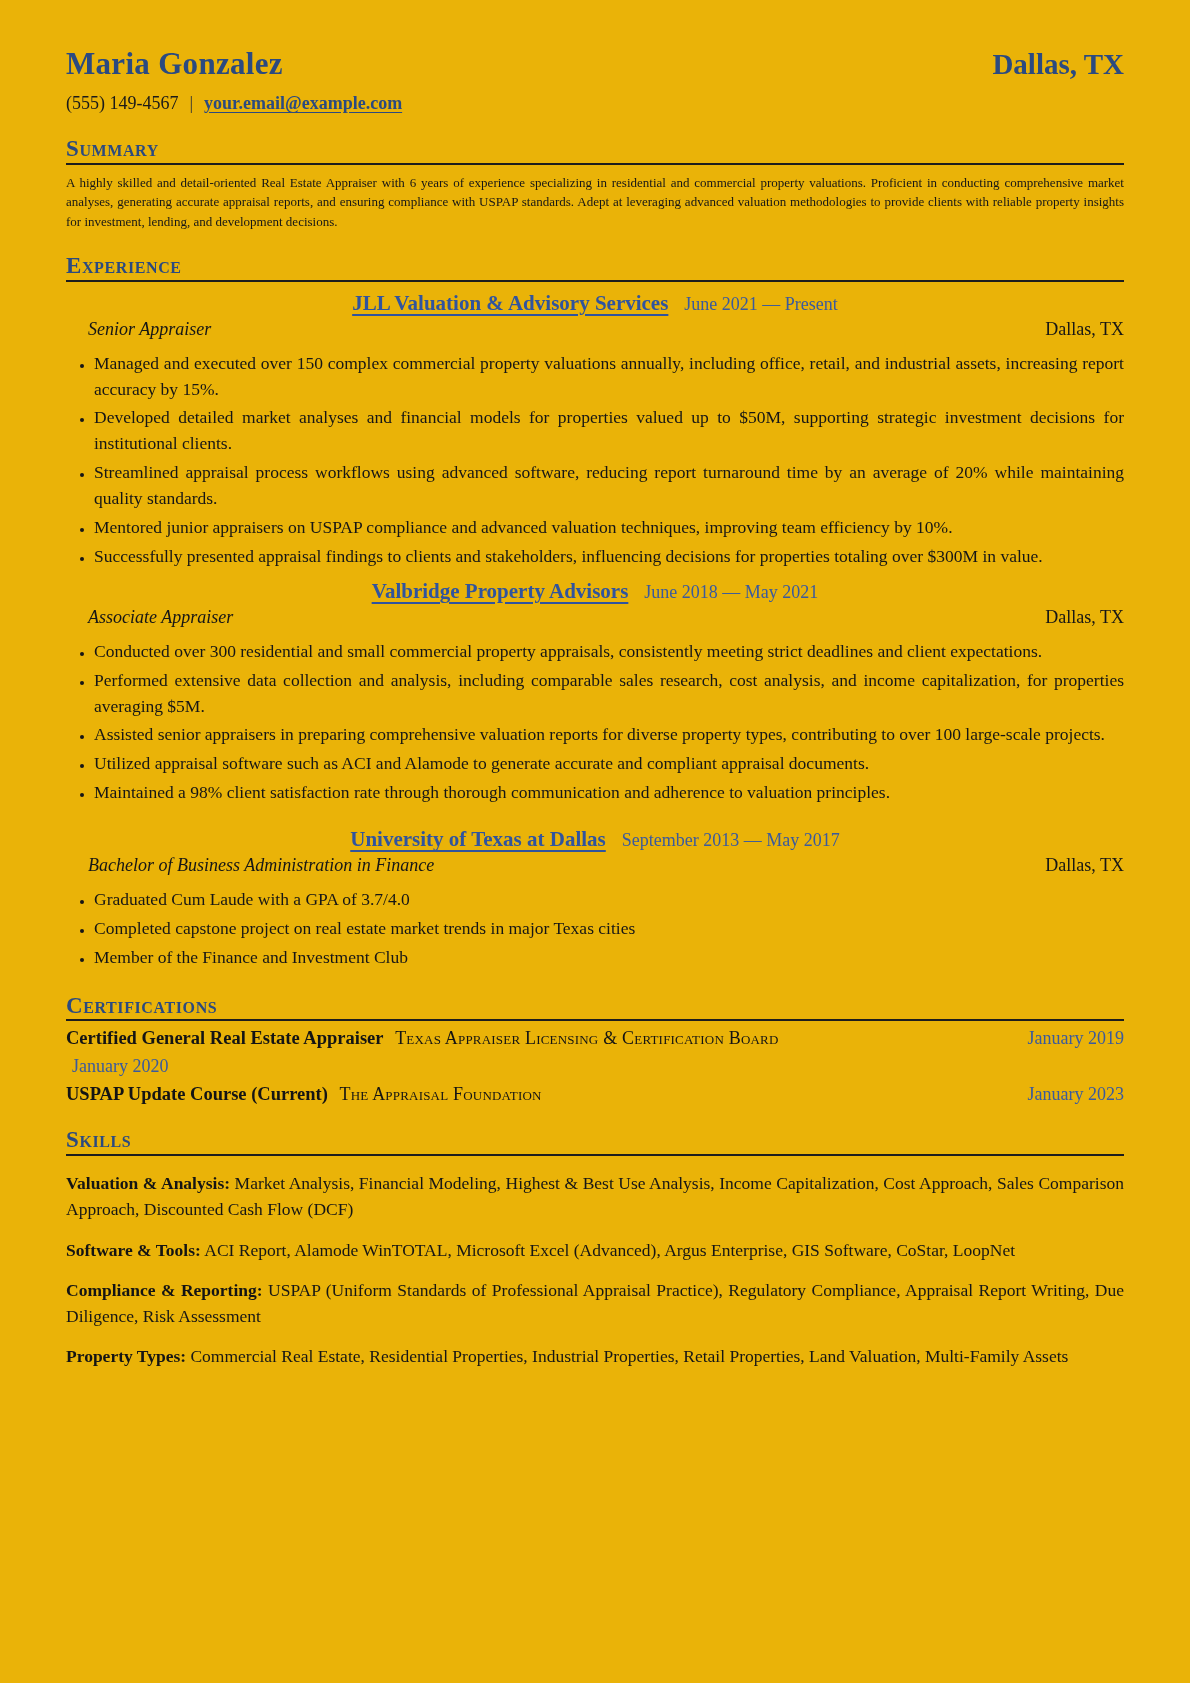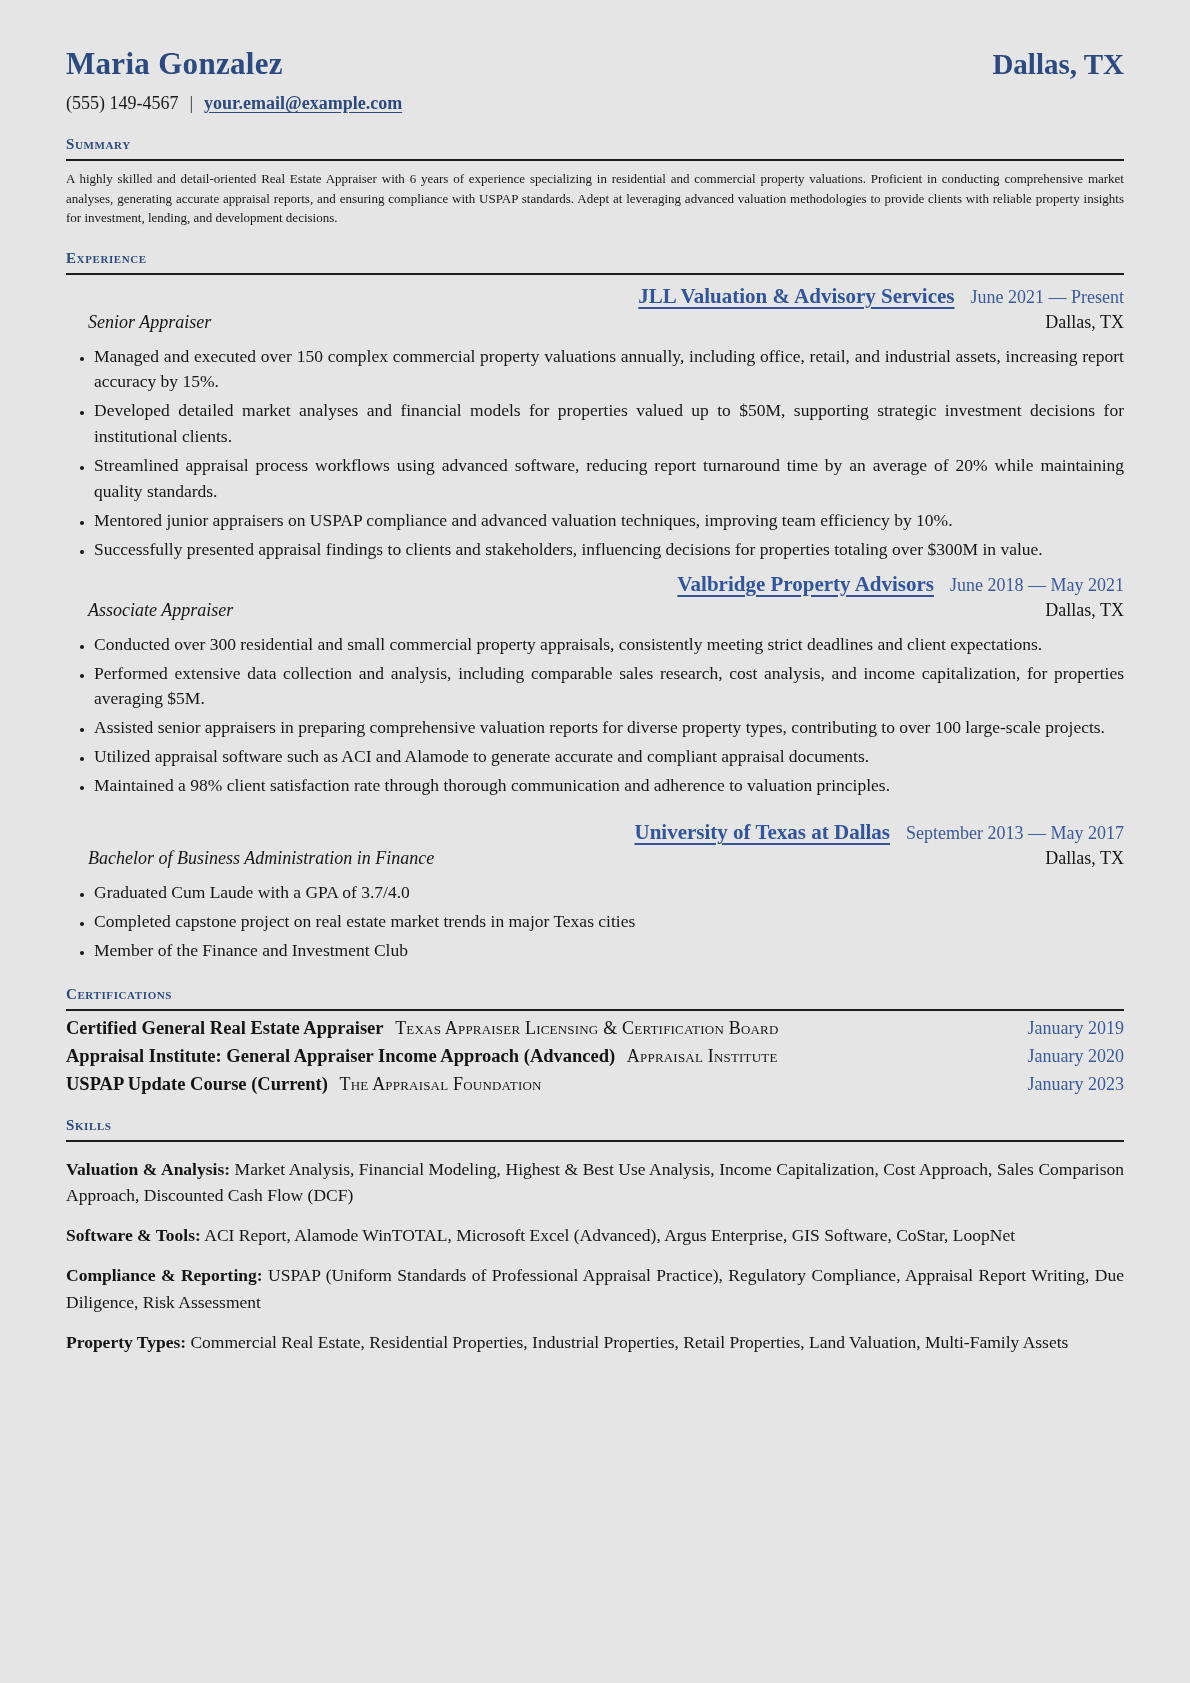--- a/index.html
+++ b/index.html
@@ -1,39 +1,39 @@
 <!DOCTYPE html>
 <html><head>
 <meta charset="utf-8">
 <style>
   * { margin:0; padding:0; box-sizing:border-box; }
   html, body { background:#ffffff; }
   .page {
-    width:1190px; min-height:1683px; margin:0 auto; background:#e5e5e5;
+    width:1190px; min-height:1683px; margin:0 auto; background:#eab308;
     padding:46px 66px 40px 66px;
     font-family:"Liberation Serif", serif; color:#141414;
   }
   
   .header-row { display:flex; justify-content:space-between; align-items:baseline; }
   .name { font-size:31px; font-weight:700; color:#2b4a80; letter-spacing:0.3px; }
   .header-loc { font-size:29px; font-weight:700; color:#2b4a80; }
   .contact { margin-top:11px; font-size:18px; color:#1a1a1a; }
   .contact .sep { margin:0 11px; color:#333; }
   .email-link { color:#2b4a80; text-decoration:underline; text-underline-offset:3px; cursor:pointer;font-weight:bold; }
   
   .section { margin-top:21px; }
   .section-title {
-    font-size:15px; font-weight:700; color:#2b4a80;
+    font-size:23px; font-weight:700; color:#2b4a80;
     font-variant:small-caps; letter-spacing:0.6px;
-    border-bottom:2px solid #1d1d1d; padding-bottom:6px; line-height:1.2;
+    border-bottom:2px solid #1d1d1d; padding-bottom:0; line-height:1.2;
   }
   .body-text { margin-top:8px; font-size:13px; line-height:1.5; text-align:justify; color:#161616; }
   
   .entry { margin-top:9px; }
-  .entry-row { display:flex; justify-content:flex-end; align-items:baseline; }
+  .entry-row { display:flex; justify-content:center; align-items:baseline; }
   .entry-link {
     font-size:21px; font-weight:700; color:#30549e;
     text-decoration:underline; text-underline-offset:4px; cursor:pointer;
   }
   .entry-dates { font-size:18px; color:#3a5a9e; white-space:nowrap; margin-left:16px; }
   .entry-row2 { display:flex; justify-content:space-between; align-items:baseline; margin-top:3px; }
   .entry-role { font-size:18px; font-style:italic; color:#161616;margin-left:22px; }
   .entry-loc { font-size:18px; color:#161616; white-space:nowrap; margin-left:16px; }
   ul.bullets { margin:11px 0 0 0; padding-left:28px; list-style-type:disc; }
   ul.bullets li { font-size:17.5px; line-height:1.48; text-align:justify; margin-bottom:3px; color:#161616; }
@@ -132,24 +132,20 @@
 
     <div class="cert-row">
       <div class="cert-left">
         <span class="cert-name">Certified General Real Estate Appraiser</span>
         <span class="cert-issuer">Texas Appraiser Licensing &amp; Certification Board</span>
       </div>
       <span class="cert-date">January 2019</span>
     </div>
 
     <div class="cert-row">
-      <div class="cert-left">
-        <span class="cert-name">Appraisal Institute: General Appraiser Income Approach (Advanced)</span>
-        <span class="cert-issuer">Appraisal Institute</span>
-      </div>
       <span class="cert-date">January 2020</span>
     </div>
 
     <div class="cert-row">
       <div class="cert-left">
         <span class="cert-name">USPAP Update Course (Current)</span>
         <span class="cert-issuer">The Appraisal Foundation</span>
       </div>
       <span class="cert-date">January 2023</span>
     </div>

